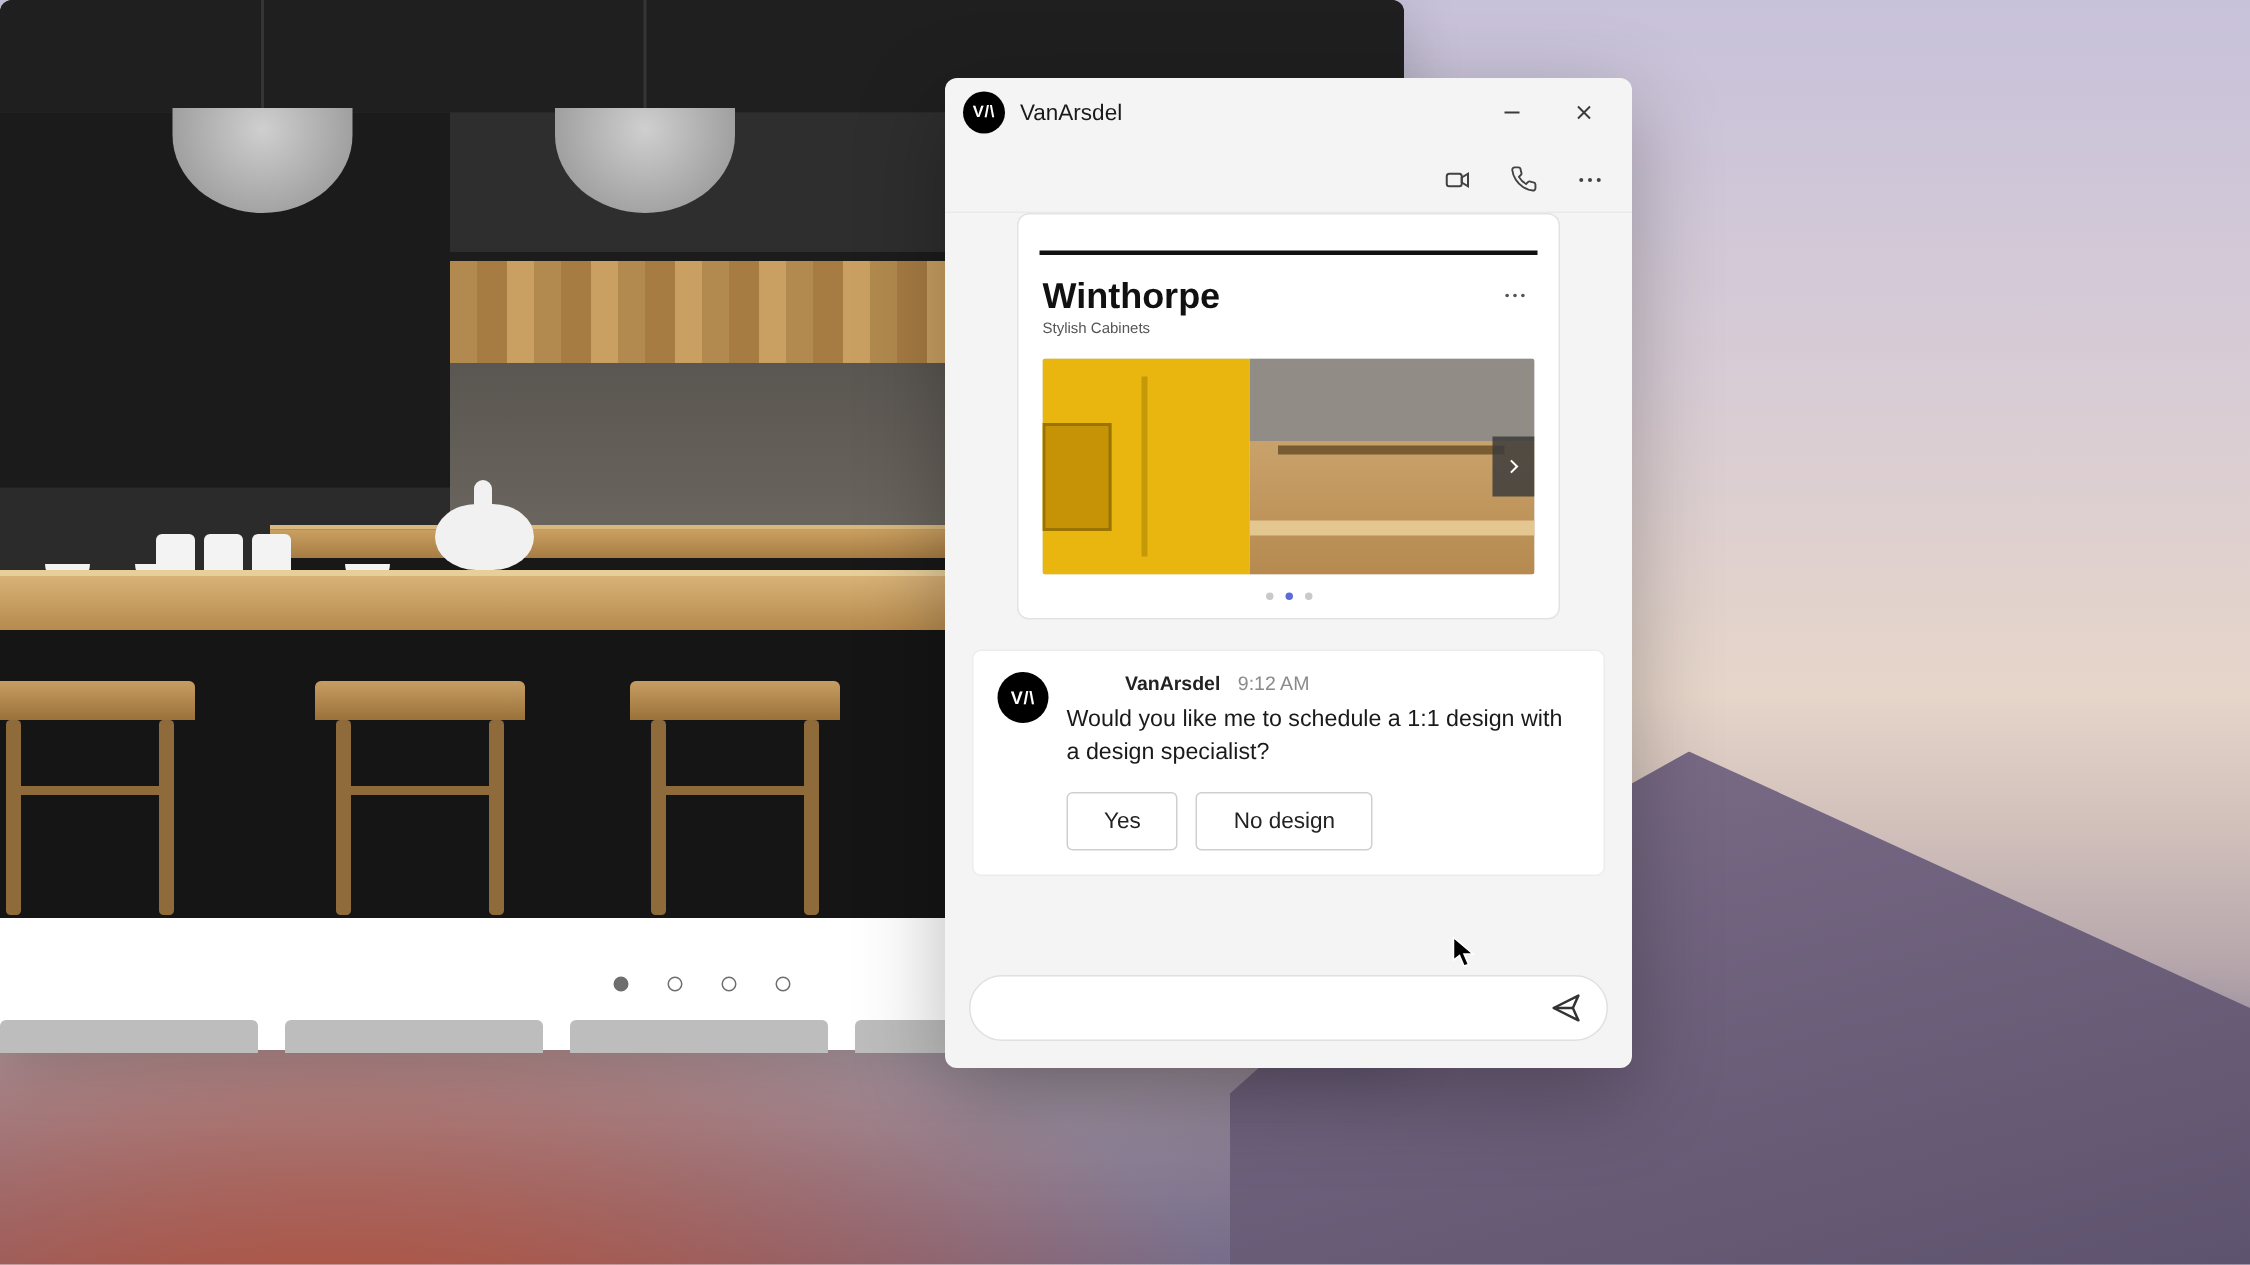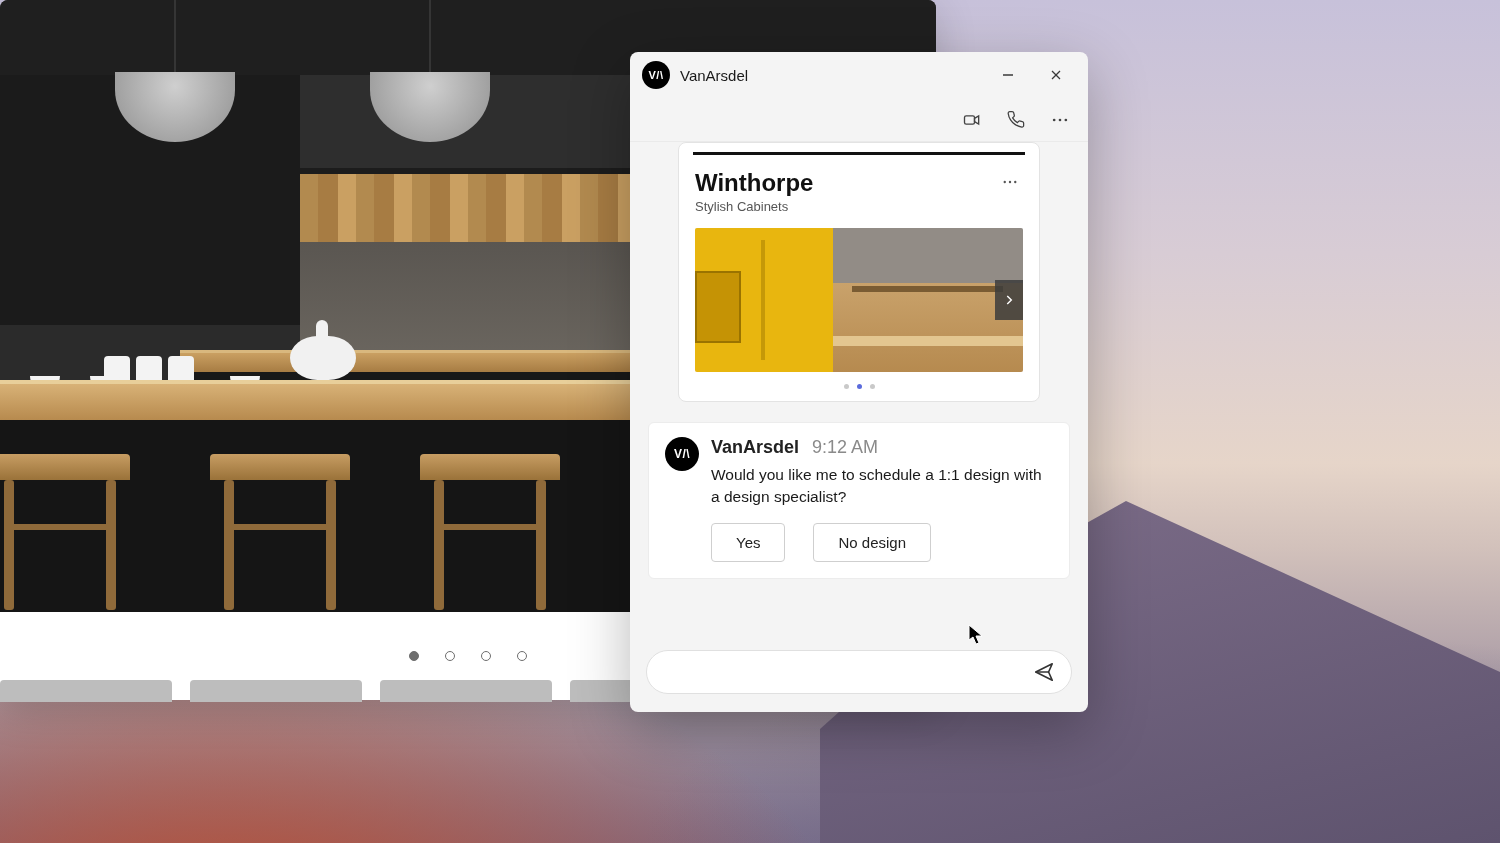--- a/index.html
+++ b/index.html
@@ -77,48 +77,48 @@
   }
   .titlebar{height:46px;display:flex;align-items:center;padding:0 12px;gap:10px;}
   .logo{width:28px;height:28px;border-radius:50%;background:#000;color:#fff;display:flex;align-items:center;justify-content:center;font-size:11px;font-weight:700;letter-spacing:.5px;}
   .title{font-size:15px;color:#1a1a1a;}
   .winbtns{margin-left:auto;display:flex;gap:8px;}
   .winbtn{width:40px;height:32px;display:flex;align-items:center;justify-content:center;color:#3a3a3a;border-radius:4px;}
   .toolbar{height:44px;display:flex;align-items:center;justify-content:flex-end;gap:4px;padding:0 8px;border-bottom:1px solid #eaeaea;}
   .tbtn{width:40px;height:36px;display:flex;align-items:center;justify-content:center;color:#424242;border-radius:4px;}
 
   .scroll{flex:1;padding:0 18px 10px;overflow:hidden;}
-  .product-card{background:#fff;border:1px solid #e3e3e3;border-radius:8px;padding:13px 16px 12px;margin:0 30px 20px;}
+  .product-card{background:#fff;border:1px solid #e3e3e3;border-radius:8px;padding:28px 16px 12px;margin:0 30px 20px;}
   .product-card .rule{height:3px;background:#111;margin:-4px -2px 14px;}
   .pc-head{display:flex;align-items:flex-start;justify-content:space-between;}
   .pc-title{font-size:24px;font-weight:700;color:#111;}
-  .pc-sub{font-size:13px;color:#555;margin-top:2px;}
+  .pc-sub{font-size:10px;color:#555;margin-top:2px;}
   .pc-more{color:#555;padding:4px;}
   .pc-img{position:relative;margin-top:14px;height:144px;border-radius:2px;overflow:hidden;background:#e6e6e6;}
   .fridge{position:absolute;left:0;top:0;width:42%;height:100%;background:#e8b60f;}
   .fridge::before{content:"";position:absolute;top:8%;bottom:8%;left:48%;width:4px;background:#c59808;}
   .oven{position:absolute;left:0;top:30%;width:14%;height:50%;background:#c59305;border:2px solid #9a7300;}
   .upper{position:absolute;right:0;top:0;width:58%;height:38%;background:#928c86;}
   .backwall{position:absolute;right:0;top:38%;width:58%;height:62%;background:linear-gradient(#c9a26b,#b68a4f);}
   .shelf{position:absolute;right:6%;top:40%;width:46%;height:6px;background:#7a5c33;}
   .ctrtop{position:absolute;right:0;bottom:18%;width:58%;height:10px;background:#e3c690;}
   .pc-next{position:absolute;right:0;top:50%;transform:translateY(-50%);width:28px;height:40px;background:rgba(60,60,60,.85);color:#fff;display:flex;align-items:center;justify-content:center;}
   .pc-dots{display:flex;justify-content:center;gap:8px;margin-top:12px;}
   .pc-dot{width:5px;height:5px;border-radius:50%;background:#c9c9c9;}
   .pc-dot.active{background:#5b6bdc;}
 
   .msg{background:#fff;border:1px solid #ececec;border-radius:6px;padding:14px 16px 16px;display:flex;gap:12px;}
   .msg .avatar{flex:0 0 34px;}
   .msg .avatar .logo{width:34px;height:34px;font-size:12px;}
   .msg .body{flex:1;}
-  .msg .who{font-size:18px;}
+  .msg .who{font-size:13px;margin-left:39px;}
   .msg .who .name{color:#222;font-weight:600;margin-right:8px;}
   .msg .who .time{color:#8a8a8a;}
   .msg .text{font-size:15.5px;color:#1a1a1a;margin-top:6px;line-height:1.45;}
-  .msg .actions{display:flex;gap:28px;margin-top:14px;}
+  .msg .actions{display:flex;gap:12px;margin-top:14px;}
   .msg .actions button{background:#fff;border:1px solid #cfcfcf;border-radius:4px;padding:10px 24px;font-size:15px;color:#222;cursor:pointer;}
 
   .composer{padding:10px 16px 18px;}
   .compose-row{background:#fff;border:1px solid #e0e0e0;border-radius:22px;height:44px;display:flex;align-items:center;padding:0 10px 0 18px;}
   .compose-row input{flex:1;border:none;outline:none;font-size:15px;background:transparent;}
   .sendbtn{width:34px;height:34px;display:flex;align-items:center;justify-content:center;color:#333;}
 
   .cursor{position:absolute;left:968px;top:624px;pointer-events:none;}
 
   svg{display:block;}

